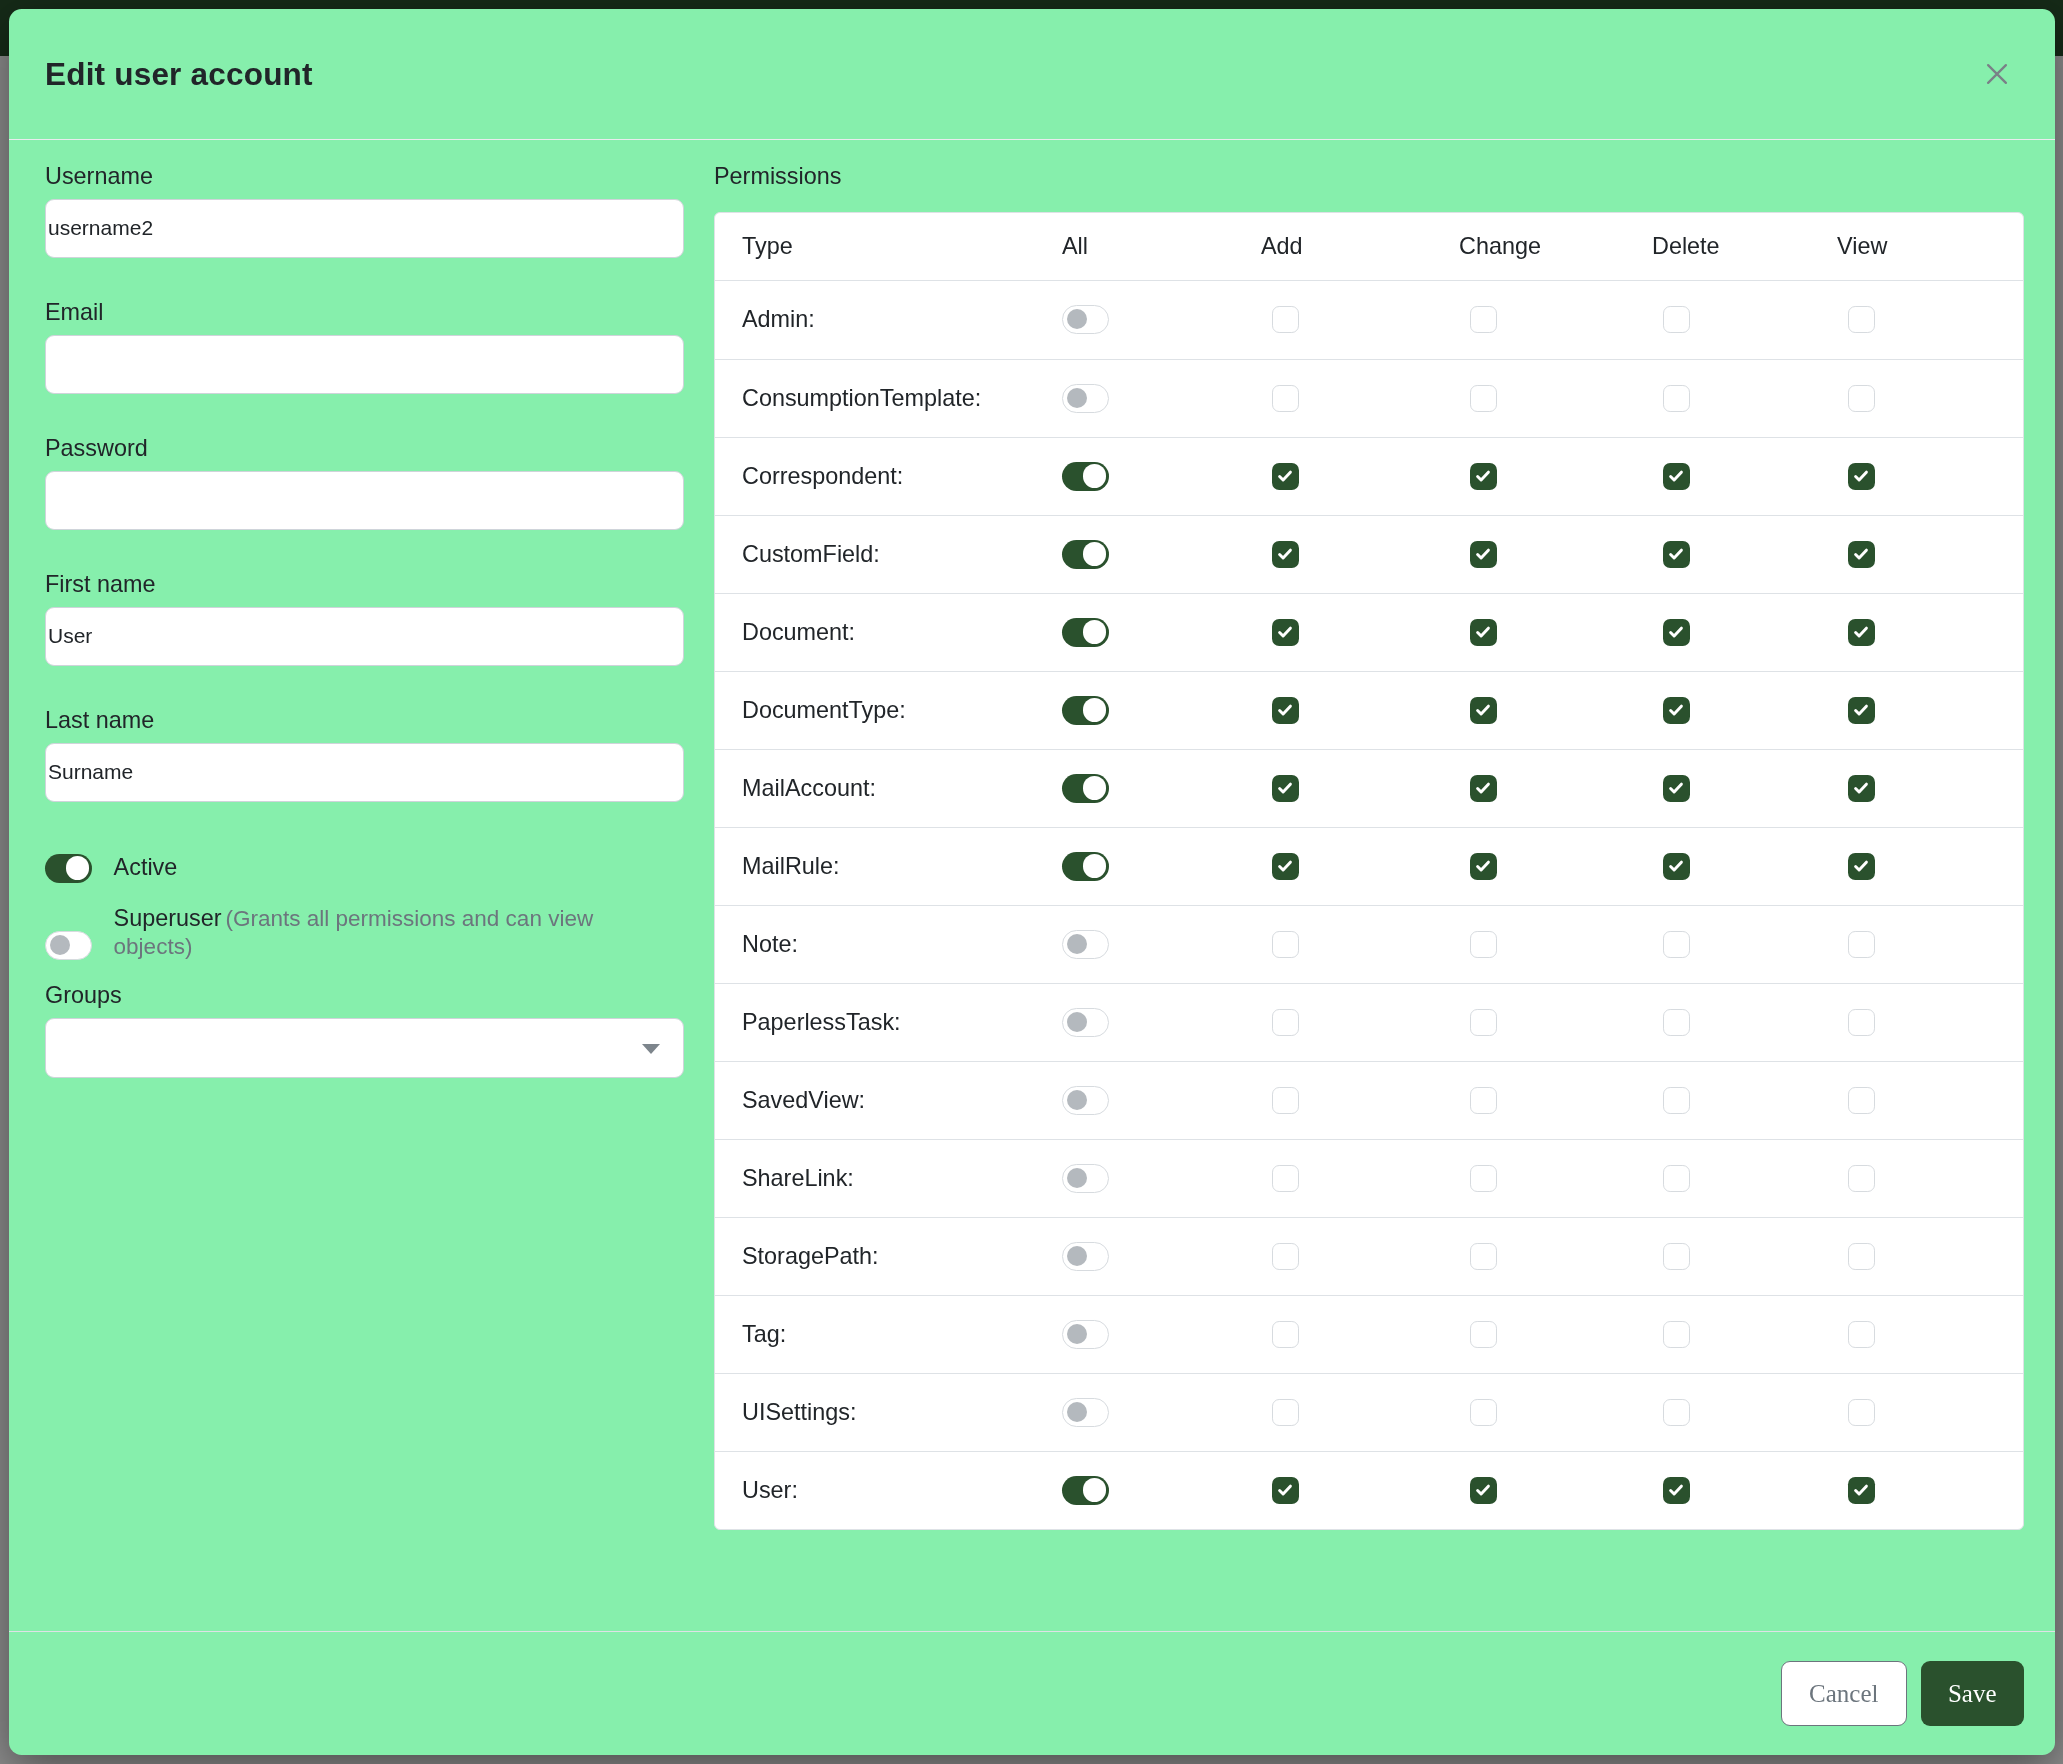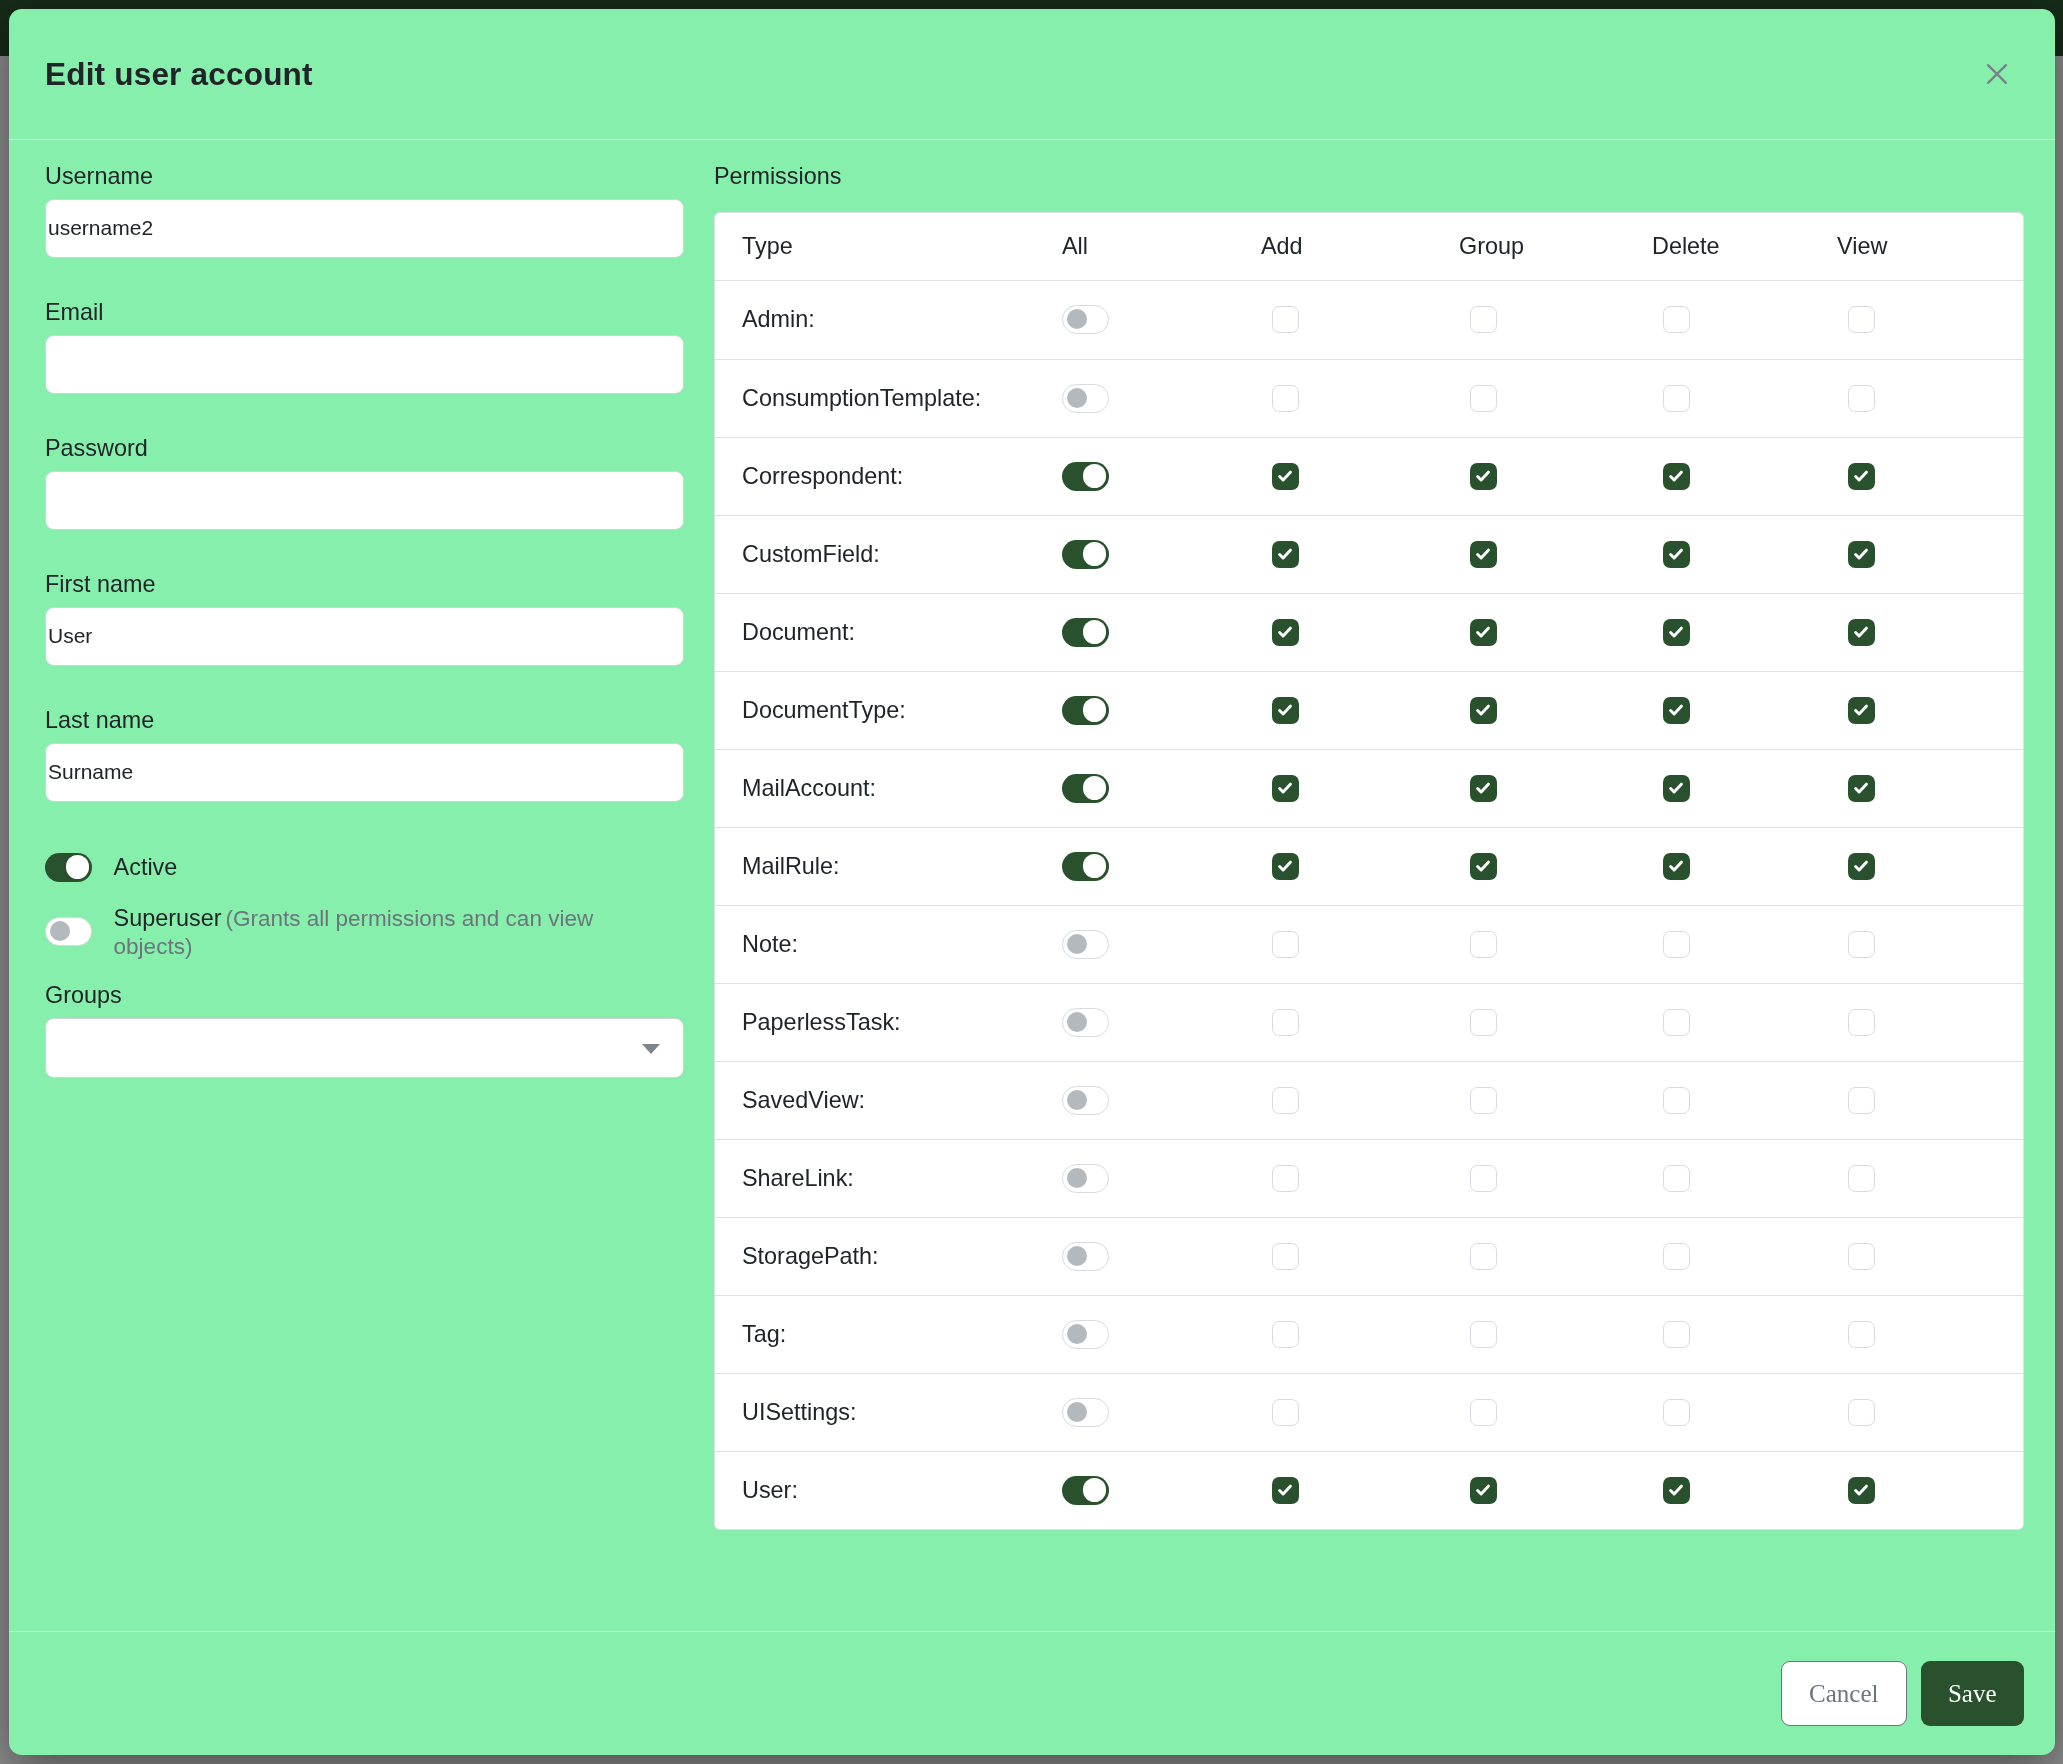--- a/index.html
+++ b/index.html
@@ -27,21 +27,21 @@
 
   .modal-body{flex:1 1 auto;display:flex;padding:21.6px 31.5px 0 36px;gap:30px;overflow:hidden;}
   .left-col{width:639px;flex:0 0 639px;}
   .right-col{flex:1 1 auto;}
 
   .field{margin-bottom:40px;}
   .field-label,.plabel{display:block;font-size:23.4px;color:var(--text);margin-bottom:8px;line-height:29px;}
   .text-input{width:100%;height:59px;border:1.4px solid #cfd4da;border-radius:9px;padding:0 2px;
               font-size:21px;color:var(--text);font-family:inherit;outline:none;background:#fff;}
 
-  .toggle-row{display:flex;align-items:center;gap:21.6px;margin-bottom:20px;}
+  .toggle-row{display:flex;align-items:flex-end;gap:21.6px;margin-bottom:20px;}
   .toggle-row.first{margin-top:50px;}
   .toggle-label{font-size:23.4px;line-height:31px;}
   .toggle-text{max-width:540px;}
   .toggle-hint{color:var(--muted);font-size:22.5px;}
 
   .switch{width:47px;height:29px;border-radius:14.4px;position:relative;flex:0 0 47px;cursor:pointer;}
   .switch.on{background:var(--primary);}
   .switch.off{background:#fff;border:1.4px solid var(--ctl-border);}
   .switch .knob{position:absolute;border-radius:50%;}
   .switch.on .knob{right:2.7px;top:2.7px;width:23.4px;height:23.4px;background:#fff;}
@@ -143,21 +143,21 @@
         </div>
       </div>
 
       <div class="right-col">
         <span class="plabel">Permissions</span>
         <div class="ptable">
           <div class="phead">
             <div class="pcell ptype">Type</div>
             <div class="pcell">All</div>
             <div class="pcell">Add</div>
-            <div class="pcell">Group</div>
+            <div class="pcell">Change</div>
             <div class="pcell">Delete</div>
             <div class="pcell">View</div>
           </div>
           <div>
               <div class="prow">
                 <div class="pcell ptype">Admin:</div>
                 <div class="pcell">
                   <div class="switch off">
                     <div class="knob"></div>
                   </div>

